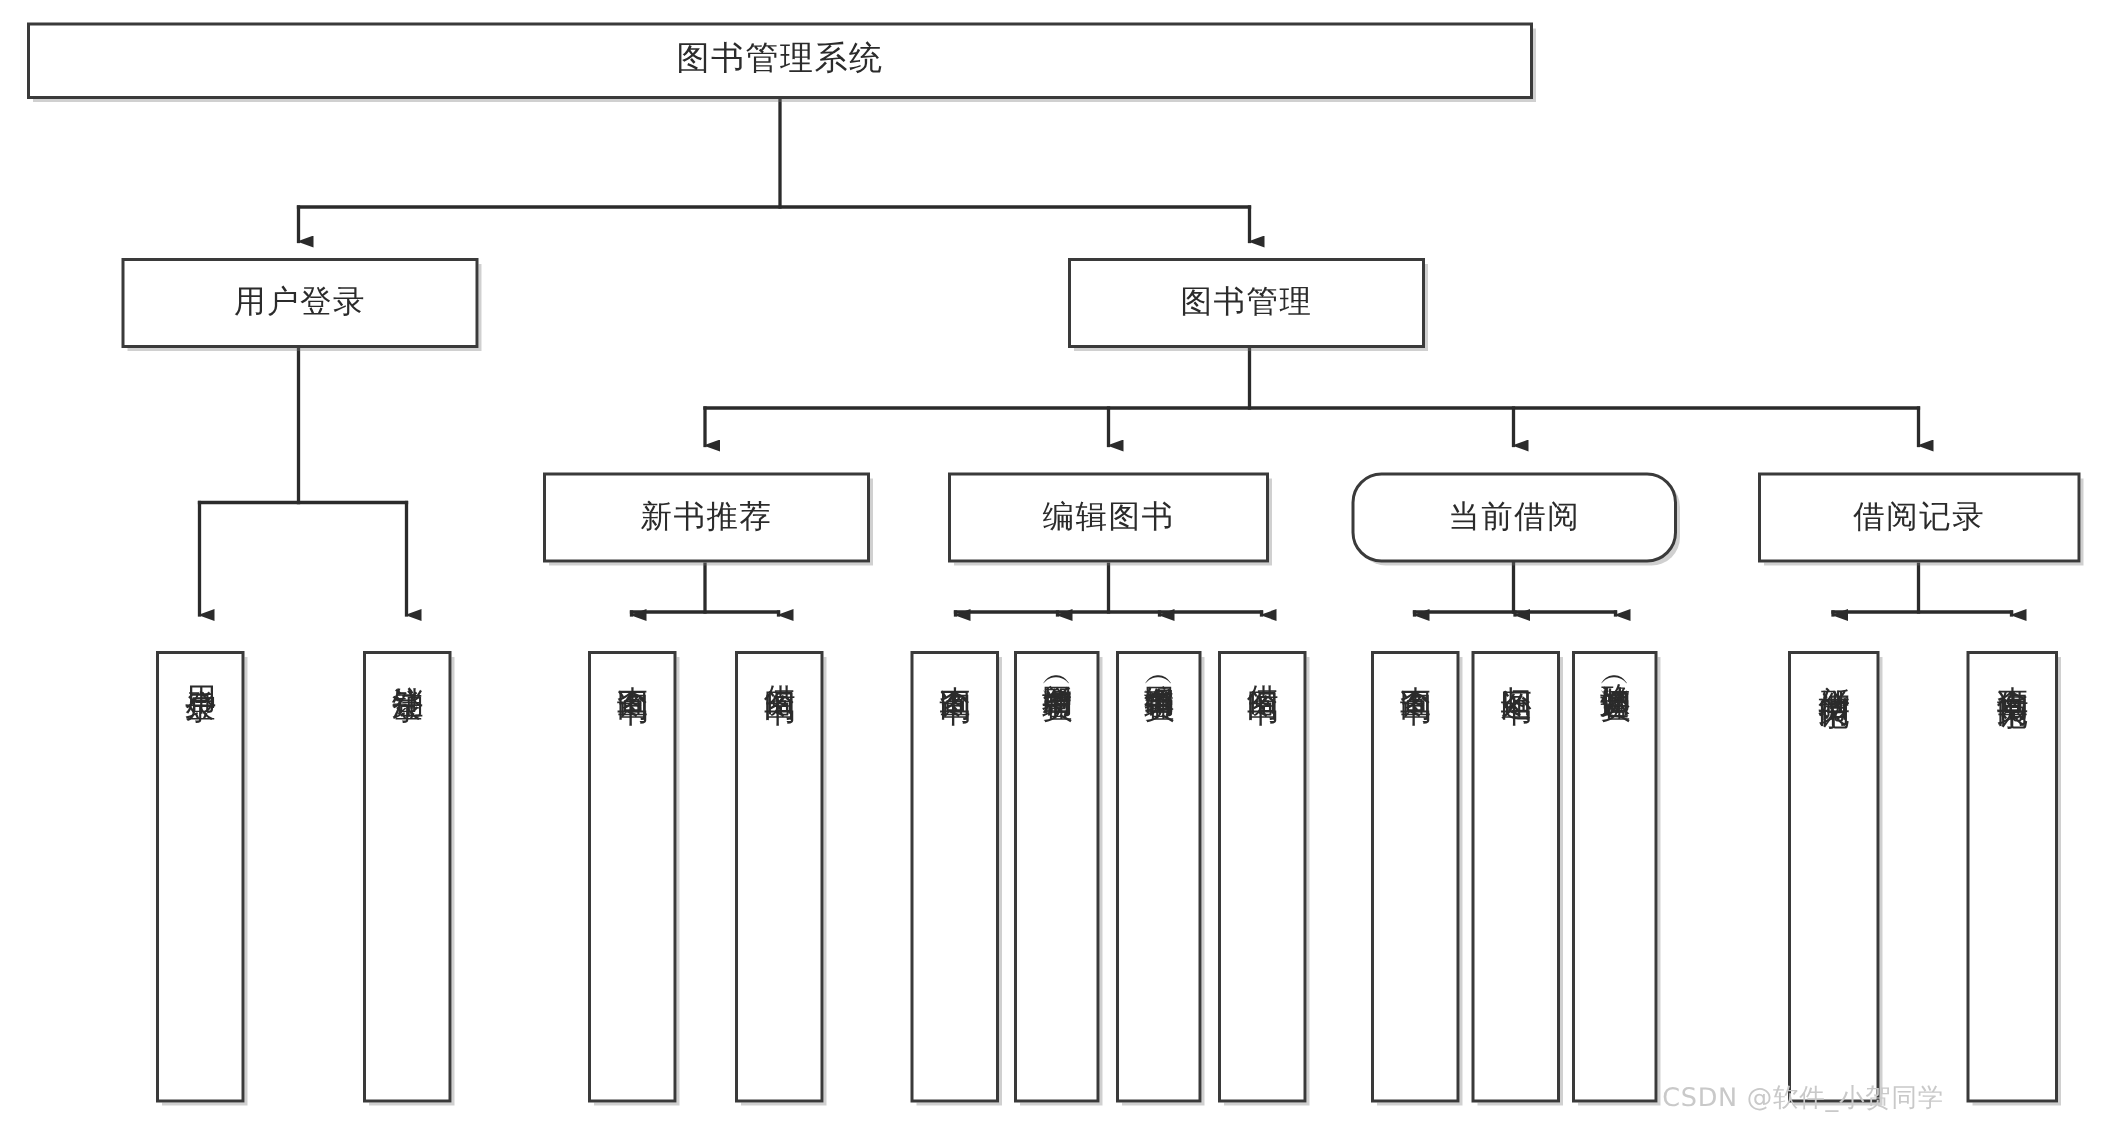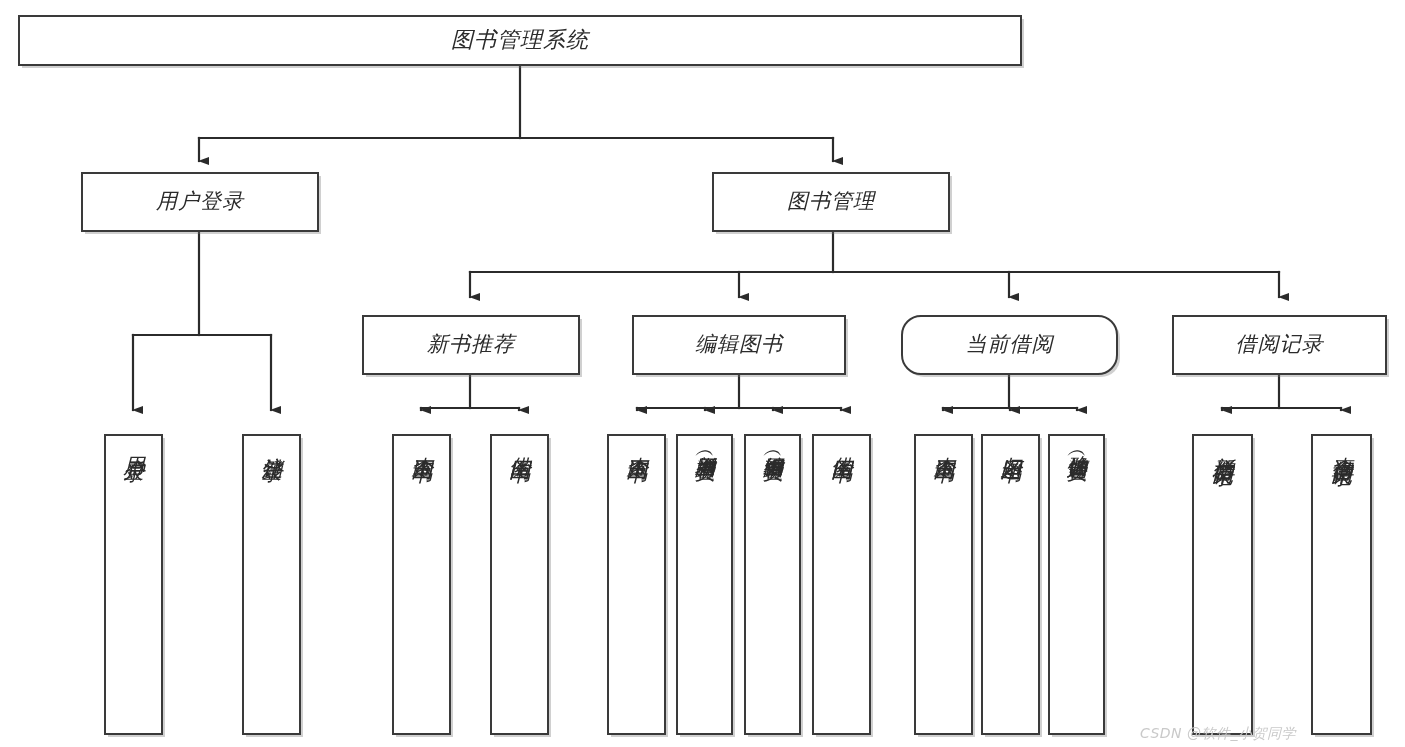--- a/index.html
+++ b/index.html
@@ -1,21 +1,21 @@
 <!DOCTYPE html>
 <html><head>
 <meta charset="utf-8">
 <style>
   html,body{margin:0;padding:0;background:#ffffff;}
   body{
     font-family:"DejaVu Sans","Liberation Sans",sans-serif;
     width:1405px;height:747px;overflow:hidden;
     -webkit-font-smoothing:antialiased;
   }
-  #stage{position:relative;width:1304px;height:747px;background:#fff;font-style:italic;}
+  #stage{position:relative;width:1304px;height:747px;background:#fff;}
   svg.links{position:absolute;left:0;top:0;width:1405px;height:747px;}
 
   .node{
     position:absolute;
     box-sizing:border-box;
     background:#ffffff;
     border:2px solid #3a3a3a;
     display:flex;
     align-items:center;
     justify-content:center;
@@ -42,21 +42,21 @@
     font-size:21px;
     line-height:1.08;
     letter-spacing:2px;
     max-height:100%;
   }
   .node.vert.tight .label{font-size:20px;letter-spacing:1px;}
 
   .watermark{
     position:absolute;
     right:8px;bottom:4px;
-    font-size:14px;
+    font-size:17px;
     color:#c9c9c9;
     letter-spacing:.5px;
     white-space:nowrap;
     pointer-events:none;
   }
 </style>
 </head>
 <body>
 
 <div id="stage">

